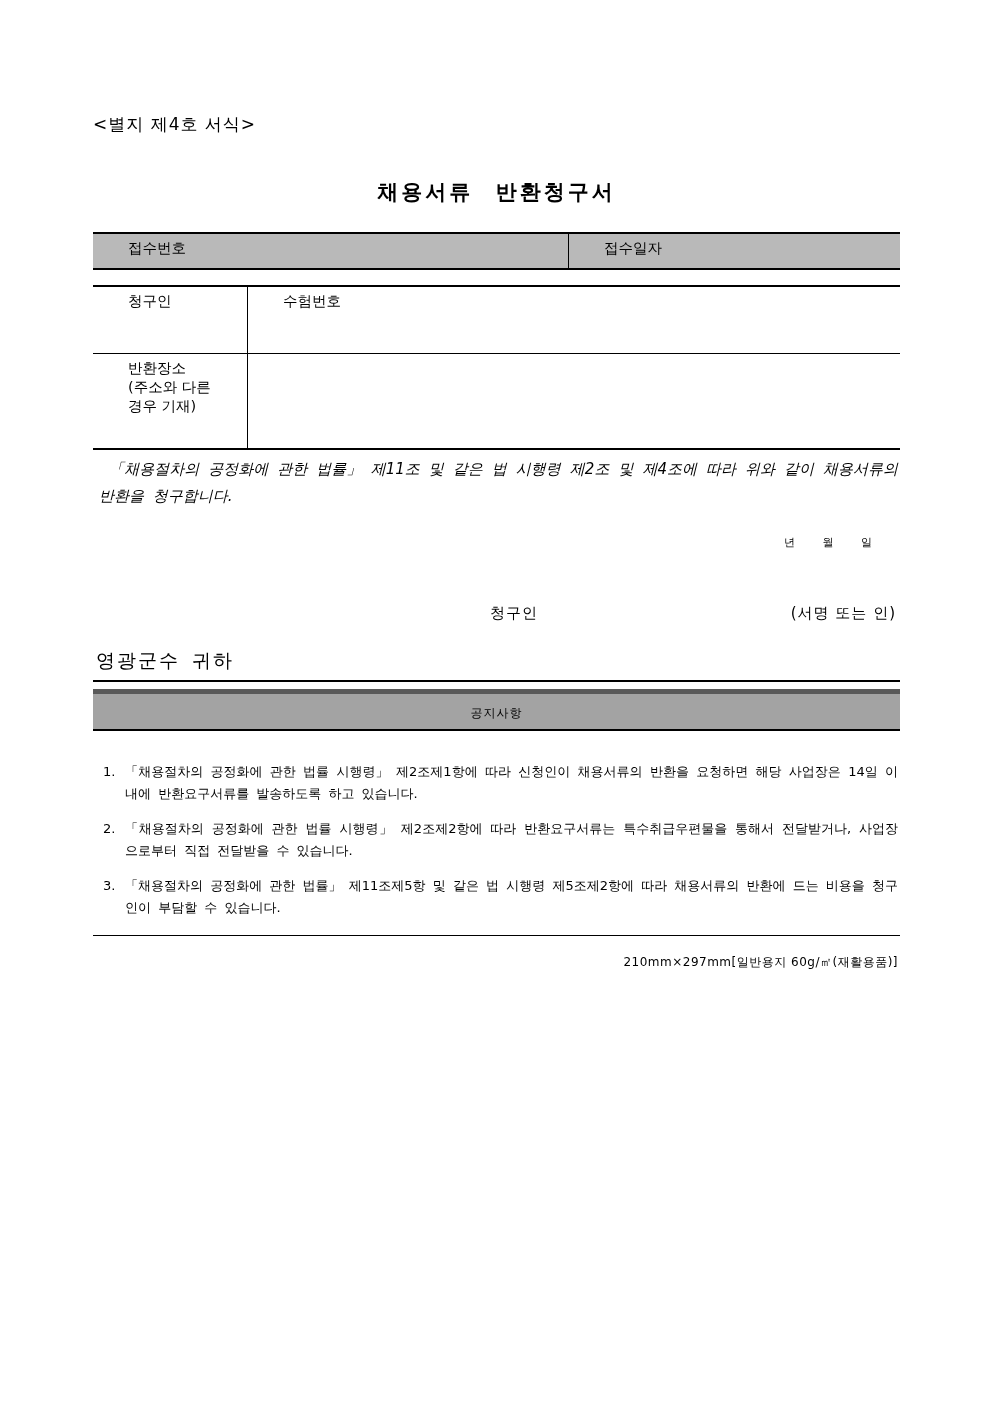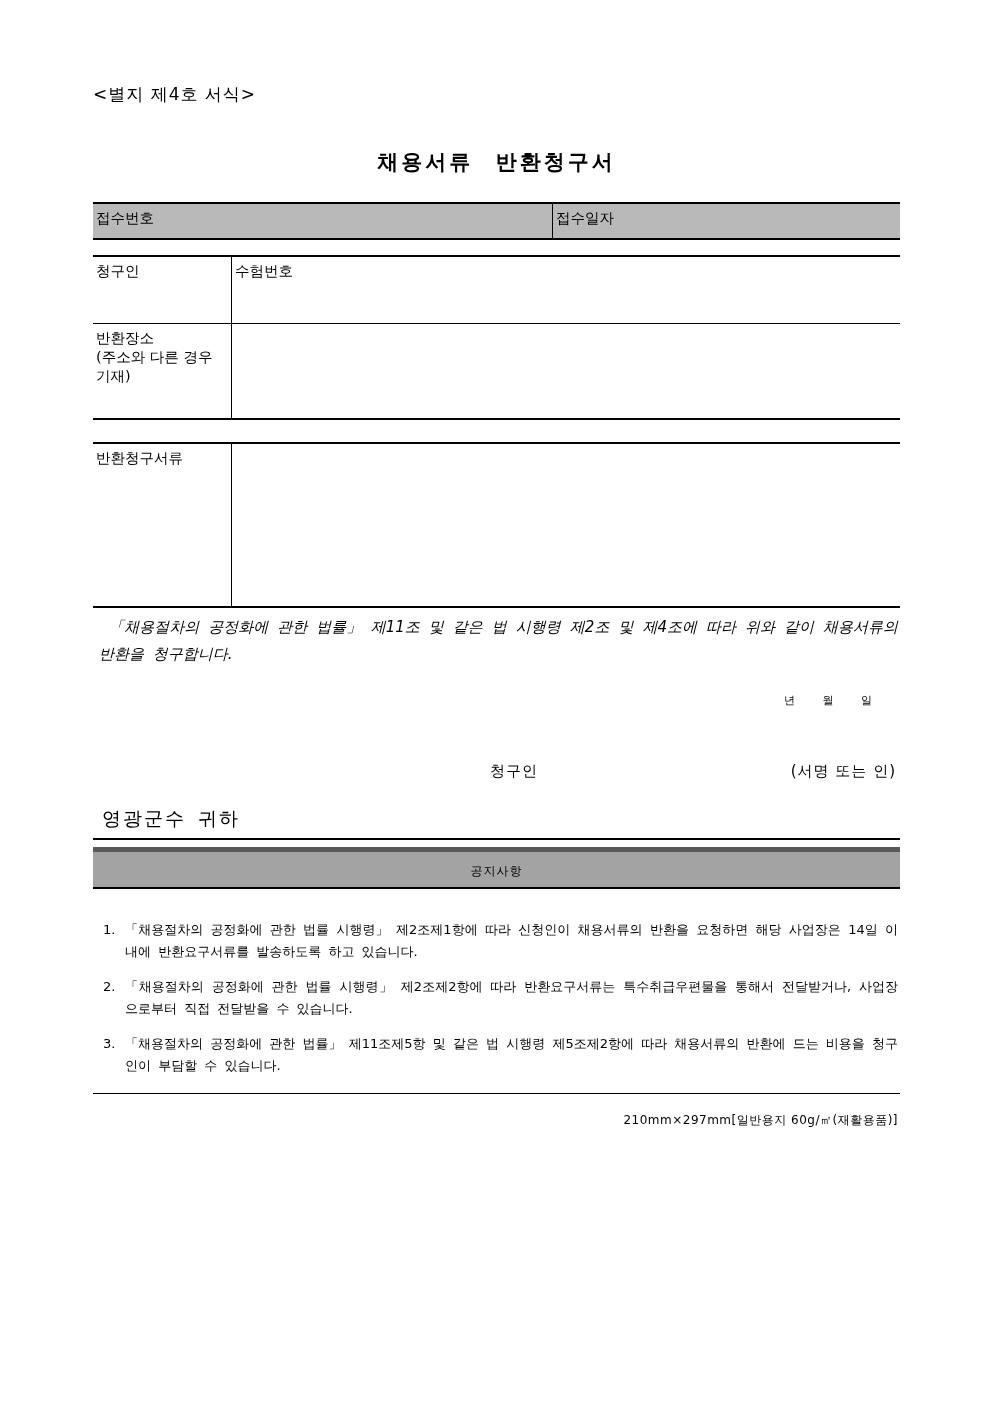--- a/index.html
+++ b/index.html
@@ -11,21 +11,21 @@
   }
   .page {
     position: relative;
     width: 992px; height: 1403px;
     background: #ffffff;
     overflow: hidden;
   }
   .content { margin-left: 93px; width: 807px; }
 
   .designation {
-    padding-top: 84px;
+    padding-top: 114px;
     font-size: 17px;
     line-height: 20px;
     letter-spacing: 1px;
   }
   .doc-title {
     margin-top: 42px;
     text-align: center;
     font-size: 21px;
     font-weight: bold;
     letter-spacing: 3px;
@@ -33,21 +33,22 @@
     line-height: 32px;
   }
 
   
   .tbl { border-top: 2px solid #000; width: 100%; }
   .trow { display: flex; border-bottom: 2px solid #000; }
   .trow.thin-bottom { border-bottom: 1.5px solid #000; }
   .cell {
     font-size: 14.5px;
     line-height: 19px;
-    padding: 5px 3px;
+    padding: 5px 19px;
+    margin-left: 16px;
   }
   .vline { border-right: 1.5px solid #000; }
 
   .tbl-receipt { margin-top: 24px; }
   .tbl-receipt .trow { min-height: 36px; background: #b9b9b9; border-bottom: 2px solid #000; }
   .tbl-receipt .c1 { flex: 0 0 460px; }
   .tbl-receipt .c2 { flex: 1; }
 
   .tbl-applicant { margin-top: 15px; }
   .tbl-applicant .r1 { min-height: 67px; }
@@ -87,21 +88,21 @@
   .signer-row {
     position: relative;
     margin-top: 49px;
     height: 22px;
     font-size: 15px;
   }
   .signer-claimant { position: absolute; left: 397px; top: 0; letter-spacing: 1px; }
   .signer-note { position: absolute; right: 4px; top: 0; letter-spacing: 1px; }
   .addressee {
     margin-top: 21px;
-    margin-left: 9px;
+    margin-left: 3px;
     font-size: 19px;
     line-height: 27px;
     letter-spacing: 2px;
     word-spacing: 4px;
   }
 
   .rule1 { margin-top: 6px; border-top: 2px solid #000; }
 
   .notice-bar { margin-top: 7px; border-bottom: 2px solid #000; }
   .notice-bar .dark-strip { height: 5px; background: #595959; }
@@ -174,28 +175,20 @@
       </div>
       <div class="trow r3">
         <div class="cell col-label vline">
           <span class="note-wrap">반환장소</span>
           <span class="note-wrap">(주소와 다른 경우 기재)</span>
         </div>
         <div class="cell col-rest"></div>
       </div>
     </div>
 
-    <div class="tbl tbl-docs">
-      <div class="trow">
-        <div class="cell col-label vline">
-          <span>반환청구서류</span>
-        </div>
-        <div class="cell col-rest"></div>
-      </div>
-    </div>
 
     <div class="declaration">「채용절차의 공정화에 관한 법률」 제11조 및 같은 법 시행령 제2조 및 제4조에 따라 위와 같이 채용서류의 반환을 청구합니다.</div>
 
     <div class="date-line">년 월 일</div>
 
     <div class="signer-row">
       <span class="signer-claimant">청구인</span>
       <span class="signer-note">(서명 또는 인)</span>
     </div>
 

